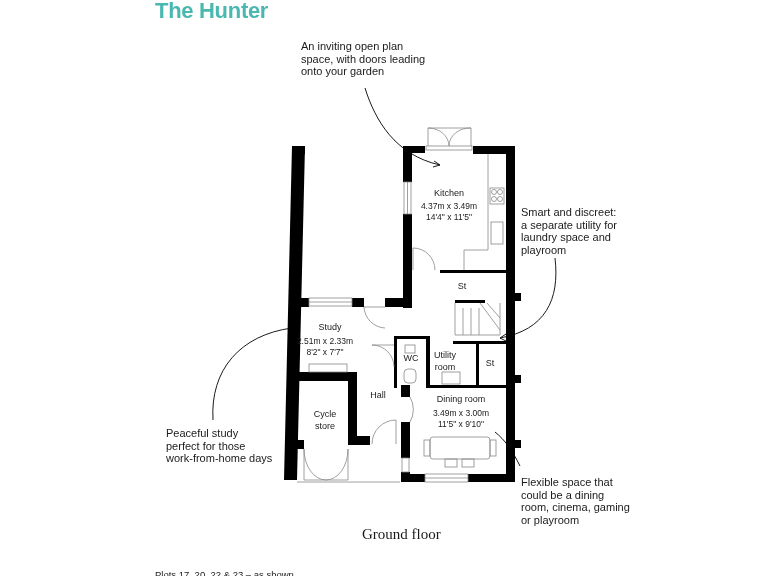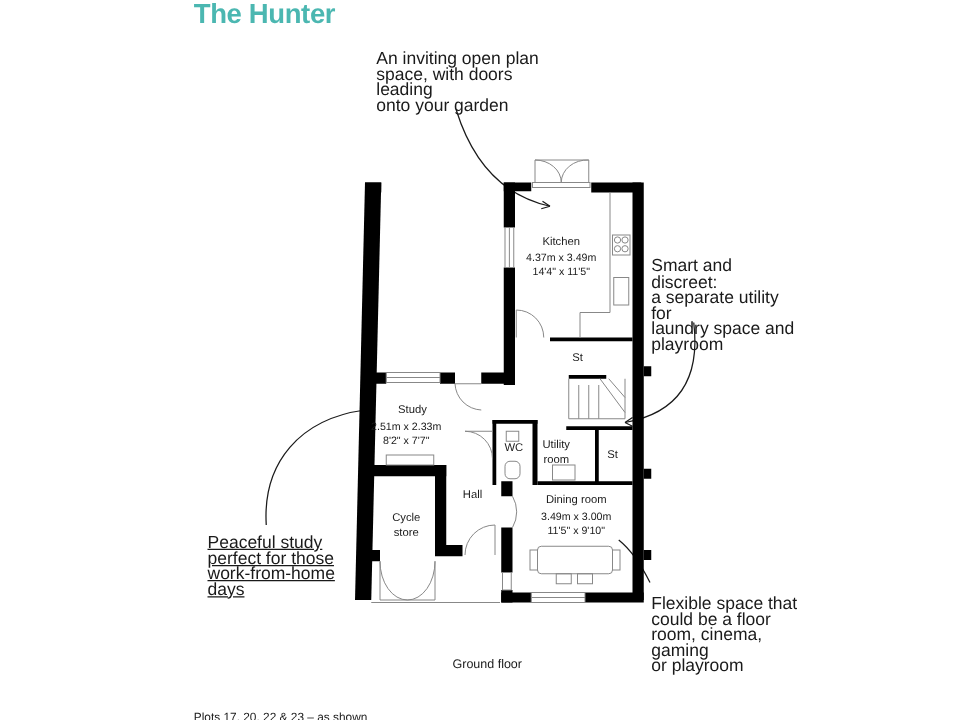--- a/index.html
+++ b/index.html
@@ -1,23 +1,23 @@
 <!DOCTYPE html>
 <html><head>
   <meta charset="utf-8">
   <style>
     html, body { margin: 0; padding: 0; background: #ffffff; }
     body { width: 768px; height: 576px; position: relative; overflow: hidden; font-family: "Liberation Sans", sans-serif; color: #1a1a1a; }
     .title { position: absolute; left: 155px; top: -2px; font-size: 22px; font-weight: bold; color: #4bb7b1; letter-spacing: -0.3px; }
-    .note { position: absolute; font-size: 14px; line-height: 12.5px; color: #1a1a1a; white-space: pre-line; }
+    .note { position: absolute; font-size: 11px; line-height: 12.5px; color: #1a1a1a; white-space: pre-line; }
     .note-kitchen { left: 301px; top: 40px; width: 130px; }
     .note-utility { left: 521px; top: 206px; width: 120px; }
-    .note-study { left: 166px; top: 427px; width: 120px; text-decoration: underline; }
+    .note-study { left: 166px; top: 427px; width: 120px; }
     .note-dining { left: 521px; top: 476px; width: 120px; }
-    .floor-label { position: absolute; left: 362px; top: 526px; font-size: 10px; }
+    .floor-label { position: absolute; left: 362px; top: 526px; font-size: 15px; font-family: Liberation Serif, serif; }
     .plots { position: absolute; left: 155px; top: 569px; font-size: 9.5px; }
     svg.plan { position: absolute; left: 0; top: 0; }
     .rlabel { font-family: "Liberation Sans", sans-serif; font-size: 9px; fill: #1a1a1a; }
     .rdim { font-family: "Liberation Sans", sans-serif; font-size: 8.5px; fill: #1a1a1a; }
   </style>
 </head>
 <body>
 
 <div class="title">The Hunter</div>
 
@@ -25,21 +25,21 @@
 space, with doors leading
 onto your garden</div>
 <div class="note note-utility">Smart and discreet:
 a separate utility for
 laundry space and
 playroom</div>
 <div class="note note-study">Peaceful study
 perfect for those
 work-from-home days</div>
 <div class="note note-dining">Flexible space that
-could be a floor
+could be a dining
 room, cinema, gaming
 or playroom</div>
 
 <svg class="plan" width="768" height="576" viewBox="0 0 768 576">
 
   <g fill="none" stroke="#1a1a1a" stroke-width="1">
     <path d="M365,88 C375,120 395,155 440,165"></path>
     <path d="M440,165 l-6,-4 M440,165 l-7,2"></path>
     <path d="M555,258 C560,300 545,330 500,338"></path>
     <path d="M500,338 l6,-4 M500,338 l6,3"></path>

